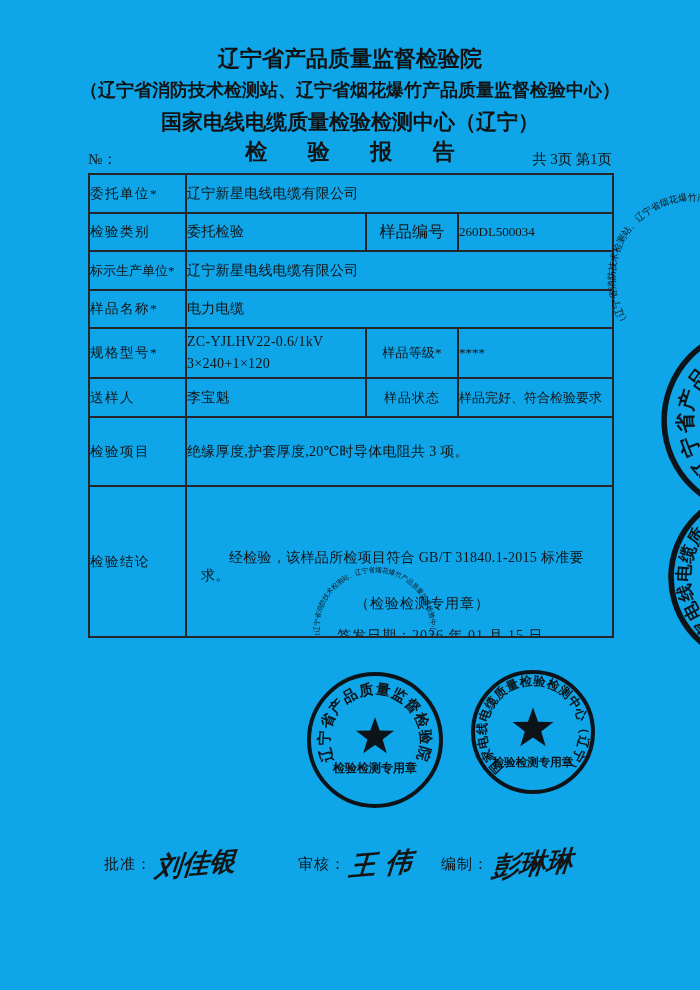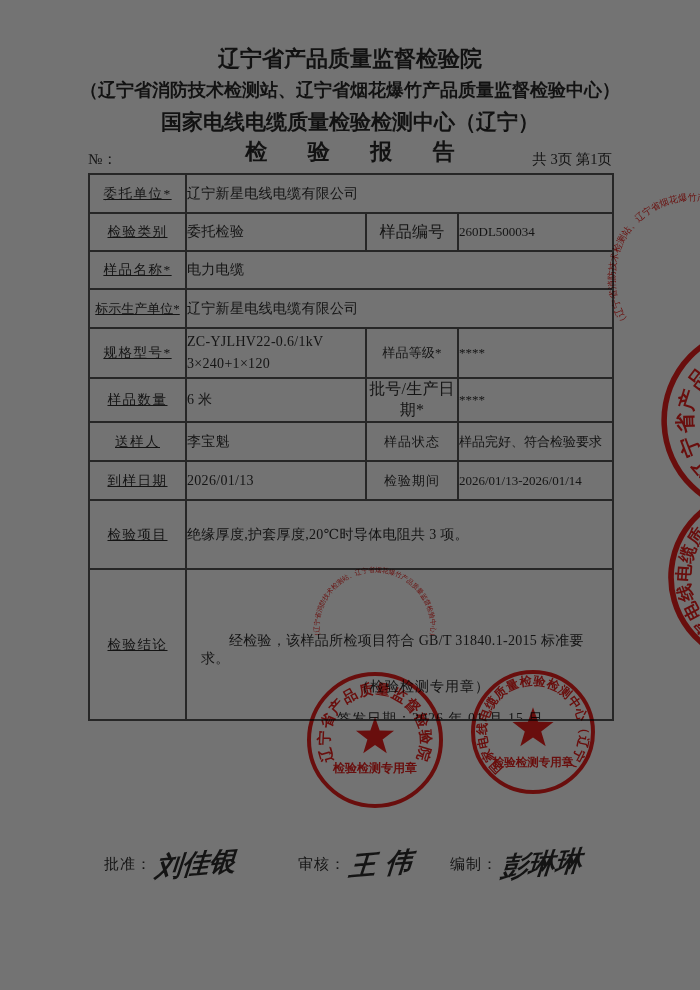--- a/index.html
+++ b/index.html
@@ -1,54 +1,54 @@
 <!DOCTYPE html>
 <html><head>
 <meta charset="utf-8">
 <style>
   html,body{margin:0;padding:0;background:#888;}
-  .page{position:relative;width:700px;height:990px;background:#737373;overflow:hidden;
+  .page{position:relative;width:700px;height:990px;background:#0ea5e9;overflow:hidden;
         font-family:"Liberation Serif","DejaVu Serif",serif;color:#141414;}
   
   .hdr{position:absolute;left:0;right:0;text-align:center;
        font-family:"Liberation Sans","DejaVu Sans",sans-serif;font-weight:bold;color:#121212;}
   .t1{top:44px;font-size:22px;}
   .t2{top:78px;font-size:18px;}
   .t3{top:108px;font-size:21px;}
   .t4{top:137px;font-size:22px;letter-spacing:.42em;padding-left:.42em;}
   .no-line{position:absolute;top:150px;left:88px;width:524px;display:flex;
            justify-content:space-between;align-items:baseline;font-size:15px;}
   .no-left{display:flex;align-items:baseline;}
   .no-num{border-bottom:1.4px solid #161616;padding:0 20px 1px 6px;letter-spacing:.5px;}
   .pg-info{font-size:14.5px;}
   
   table.rpt{position:absolute;top:173px;left:88px;width:524px;border-collapse:collapse;
             table-layout:fixed;font-size:14px;}
   table.rpt td{border:2px solid #262626;padding:0;vertical-align:middle;overflow:hidden;}
-  td.lbl{text-align:center;font-size:13.5px;letter-spacing:1.5px;text-decoration:underline;}
+  td.lbl{text-align:left;font-size:13.5px;letter-spacing:1.5px;}
   td.lbl3{text-align:center;font-size:16px;letter-spacing:.2px;}
   td.val{padding-left:12px;text-align:left;letter-spacing:.3px;margin-top:34px;}
   td.val4{padding-left:8px;text-align:left;font-size:13px;letter-spacing:0;}
   .sp3{letter-spacing:.62em;padding-left:.62em;}
   .sp2{letter-spacing:1.7em;padding-left:1.7em;}
   .two-line div{line-height:1.55;}
   
   td.concl{position:relative;vertical-align:top;}
   .concl-text{padding:10px 12px 0 14px;text-indent:2em;letter-spacing:.3px;}
   .seal-note{position:absolute;left:168px;top:108px;letter-spacing:1px;}
   .issue-date{position:absolute;left:150px;top:140px;letter-spacing:1px;}
   
   .stamp{position:absolute;mix-blend-mode:multiply;opacity:.95;pointer-events:none;}
   .stamp svg{overflow:visible;}
   .st-edge1{left:685px;top:349px;transform:scale(1.39) rotate(-24deg);}
   .st-edge2{left:689px;top:510px;transform:scale(1.42) rotate(-16deg);}
   
   .sigrow{position:absolute;top:846px;left:88px;width:524px;height:60px;}
   .siggroup{position:absolute;display:flex;align-items:center;}
-  .sg1{left:16px;align-items:center;} .sg2{left:210px;} .sg3{left:362px;}
+  .sg1{left:16px;align-items:center;} .sg2{left:210px;} .sg3{left:353px;}
   .siglabel{font-size:15px;letter-spacing:1px;}
   .signame{font-family:"DejaVu Serif",serif;font-style:italic;font-weight:bold;
            font-size:27px;display:inline-block;margin-left:3px;transform:rotate(-5deg) skewX(-10deg);
            white-space:nowrap;}
 </style>
 </head>
 <body>
 
 <div class="page">
 
@@ -75,54 +75,42 @@
         <tr style="height:39px">
       <td class="lbl">委托单位*</td>
       <td class="val" colspan="3">辽宁新星电线电缆有限公司</td>
     </tr>
     <tr style="height:38px">
       <td class="lbl">检验类别</td>
       <td class="val">委托检验</td>
       <td class="lbl3">样品编号</td>
       <td class="val4">260DL500034</td>
     </tr>
+    <tr style="height:39px">
+      <td class="lbl" style="letter-spacing:0;font-size:13px">标示生产单位*</td>
+      <td class="val" colspan="3">辽宁新星电线电缆有限公司</td>
+    </tr>
     <tr style="height:38px">
       <td class="lbl">样品名称*</td>
       <td class="val" colspan="3">电力电缆</td>
-    </tr>
-    <tr style="height:39px">
-      <td class="lbl" style="letter-spacing:0;font-size:13px">标示生产单位*</td>
-      <td class="val" colspan="3">辽宁新星电线电缆有限公司</td>
     </tr>
     <tr style="height:50px">
       <td class="lbl">规格型号*</td>
       <td class="val two-line">
         <div>ZC-YJLHV22-0.6/1kV</div>
         <div>3×240+1×120</div>
       </td>
       <td class="lbl3" style="font-size:13px">样品等级*</td>
       <td class="val4">****</td>
     </tr>
-    <tr style="height:40px">
-      <td class="lbl">样品数量</td>
-      <td class="val">6 米</td>
-      <td class="lbl3">批号/生产日期*</td>
-      <td class="val4">****</td>
-    </tr>
     <tr style="height:39px">
       <td class="lbl sp3">送样人</td>
       <td class="val">李宝魁</td>
       <td class="lbl3" style="font-size:13px;letter-spacing:1px">样品状态</td>
       <td class="val4">样品完好、符合检验要求</td>
-    </tr>
-    <tr style="height:39px">
-      <td class="lbl">到样日期</td>
-      <td class="val">2026/01/13</td>
-      <td class="lbl3" style="font-size:13px;letter-spacing:1px">检验期间</td>
-      <td class="val4">2026/01/13-2026/01/14</td>
     </tr>
     <tr style="height:69px">
       <td class="lbl">检验项目</td>
       <td class="val" colspan="3">绝缘厚度,护套厚度,20℃时导体电阻共 3 项。</td>
     </tr>
     <tr style="height:151px">
       <td class="lbl">检验结论</td>
       <td class="concl" colspan="3">
         <div class="concl-text">经检验，该样品所检项目符合 GB/T 31840.1-2015 标准要求。</div>
         <div class="seal-note">（检验检测专用章）</div>

